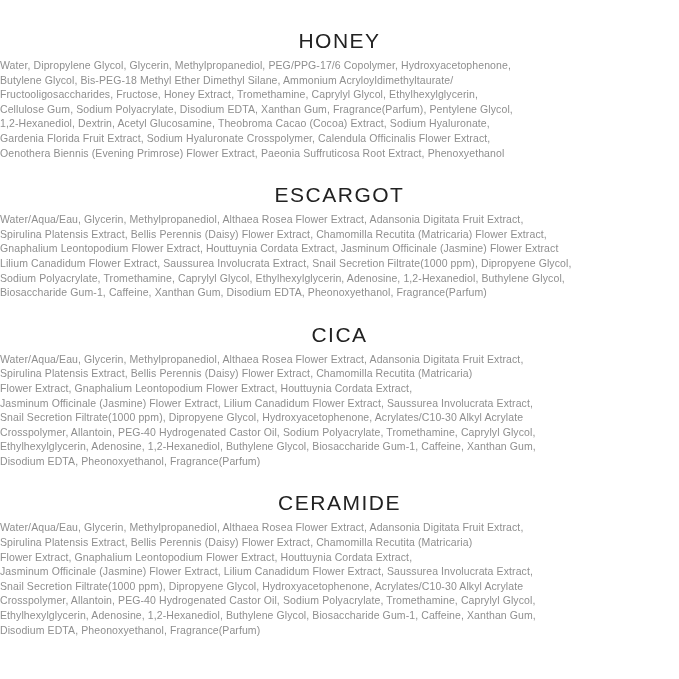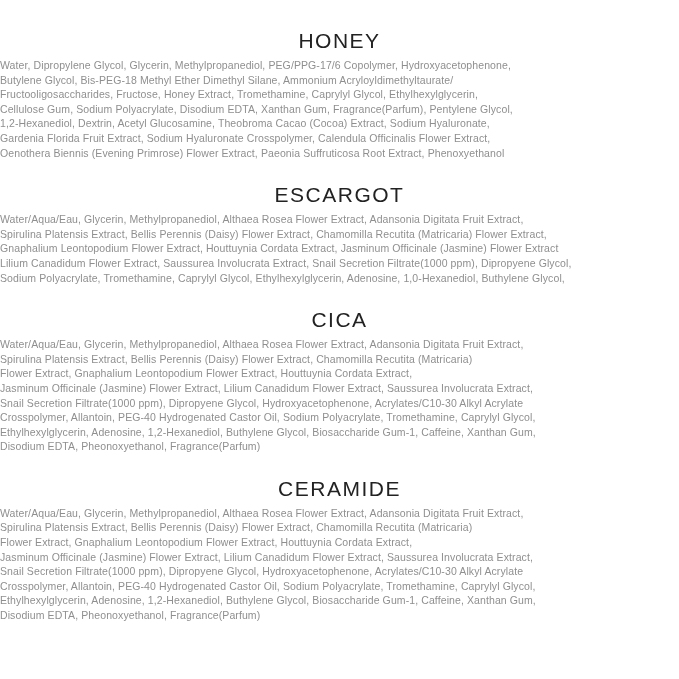--- a/index.html
+++ b/index.html
@@ -58,21 +58,22 @@
       </div>
   </div>
 
   <div class="section">
     <div class="section-title">ESCARGOT</div>
     <div class="lines">
         <div class="line">Water/Aqua/Eau, Glycerin, Methylpropanediol, Althaea Rosea Flower Extract, Adansonia Digitata Fruit Extract,</div>
         <div class="line">Spirulina Platensis Extract, Bellis Perennis (Daisy) Flower Extract, Chamomilla Recutita (Matricaria) Flower Extract,</div>
         <div class="line">Gnaphalium Leontopodium Flower Extract, Houttuynia Cordata Extract, Jasminum Officinale (Jasmine) Flower Extract</div>
         <div class="line">Lilium Canadidum Flower Extract, Saussurea Involucrata Extract, Snail Secretion Filtrate(1000 ppm), Dipropyene Glycol,</div>
-        <div class="line">Sodium Polyacrylate, Tromethamine, Caprylyl Glycol, Ethylhexylglycerin, Adenosine, 1,0-Hexanediol, Buthylene Glycol,</div>
+        <div class="line">Sodium Polyacrylate, Tromethamine, Caprylyl Glycol, Ethylhexylglycerin, Adenosine, 1,2-Hexanediol, Buthylene Glycol,</div>
+        <div class="line">Biosaccharide Gum-1, Caffeine, Xanthan Gum, Disodium EDTA, Pheonoxyethanol, Fragrance(Parfum)</div>
       </div>
   </div>
 
   <div class="section">
     <div class="section-title">CICA</div>
     <div class="lines">
         <div class="line">Water/Aqua/Eau, Glycerin, Methylpropanediol, Althaea Rosea Flower Extract, Adansonia Digitata Fruit Extract,</div>
         <div class="line">Spirulina Platensis Extract, Bellis Perennis (Daisy) Flower Extract, Chamomilla Recutita (Matricaria)</div>
         <div class="line">Flower Extract, Gnaphalium Leontopodium Flower Extract, Houttuynia Cordata Extract,</div>
         <div class="line">Jasminum Officinale (Jasmine) Flower Extract, Lilium Canadidum Flower Extract, Saussurea Involucrata Extract,</div>

